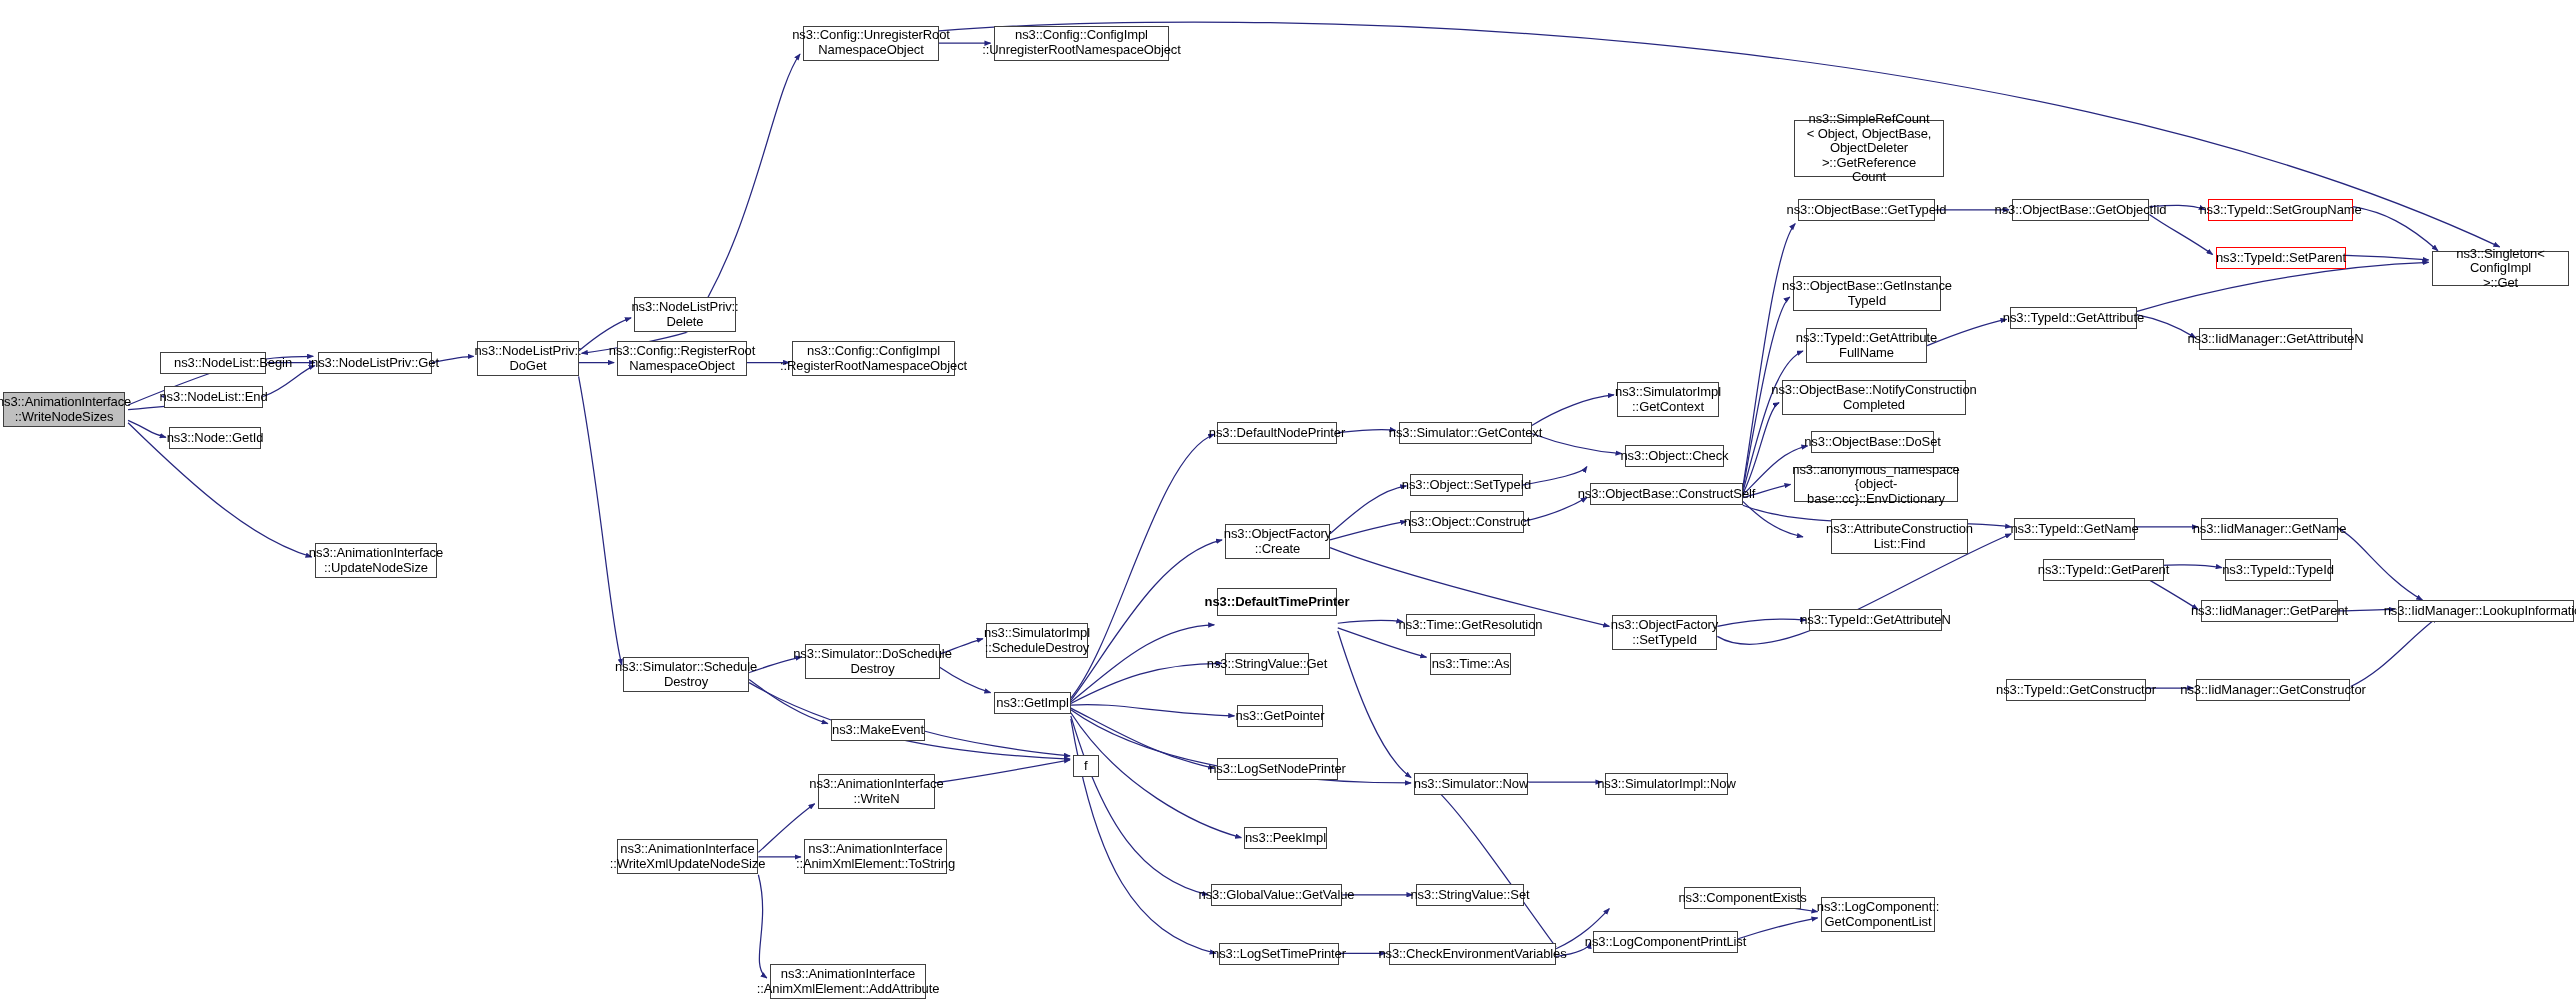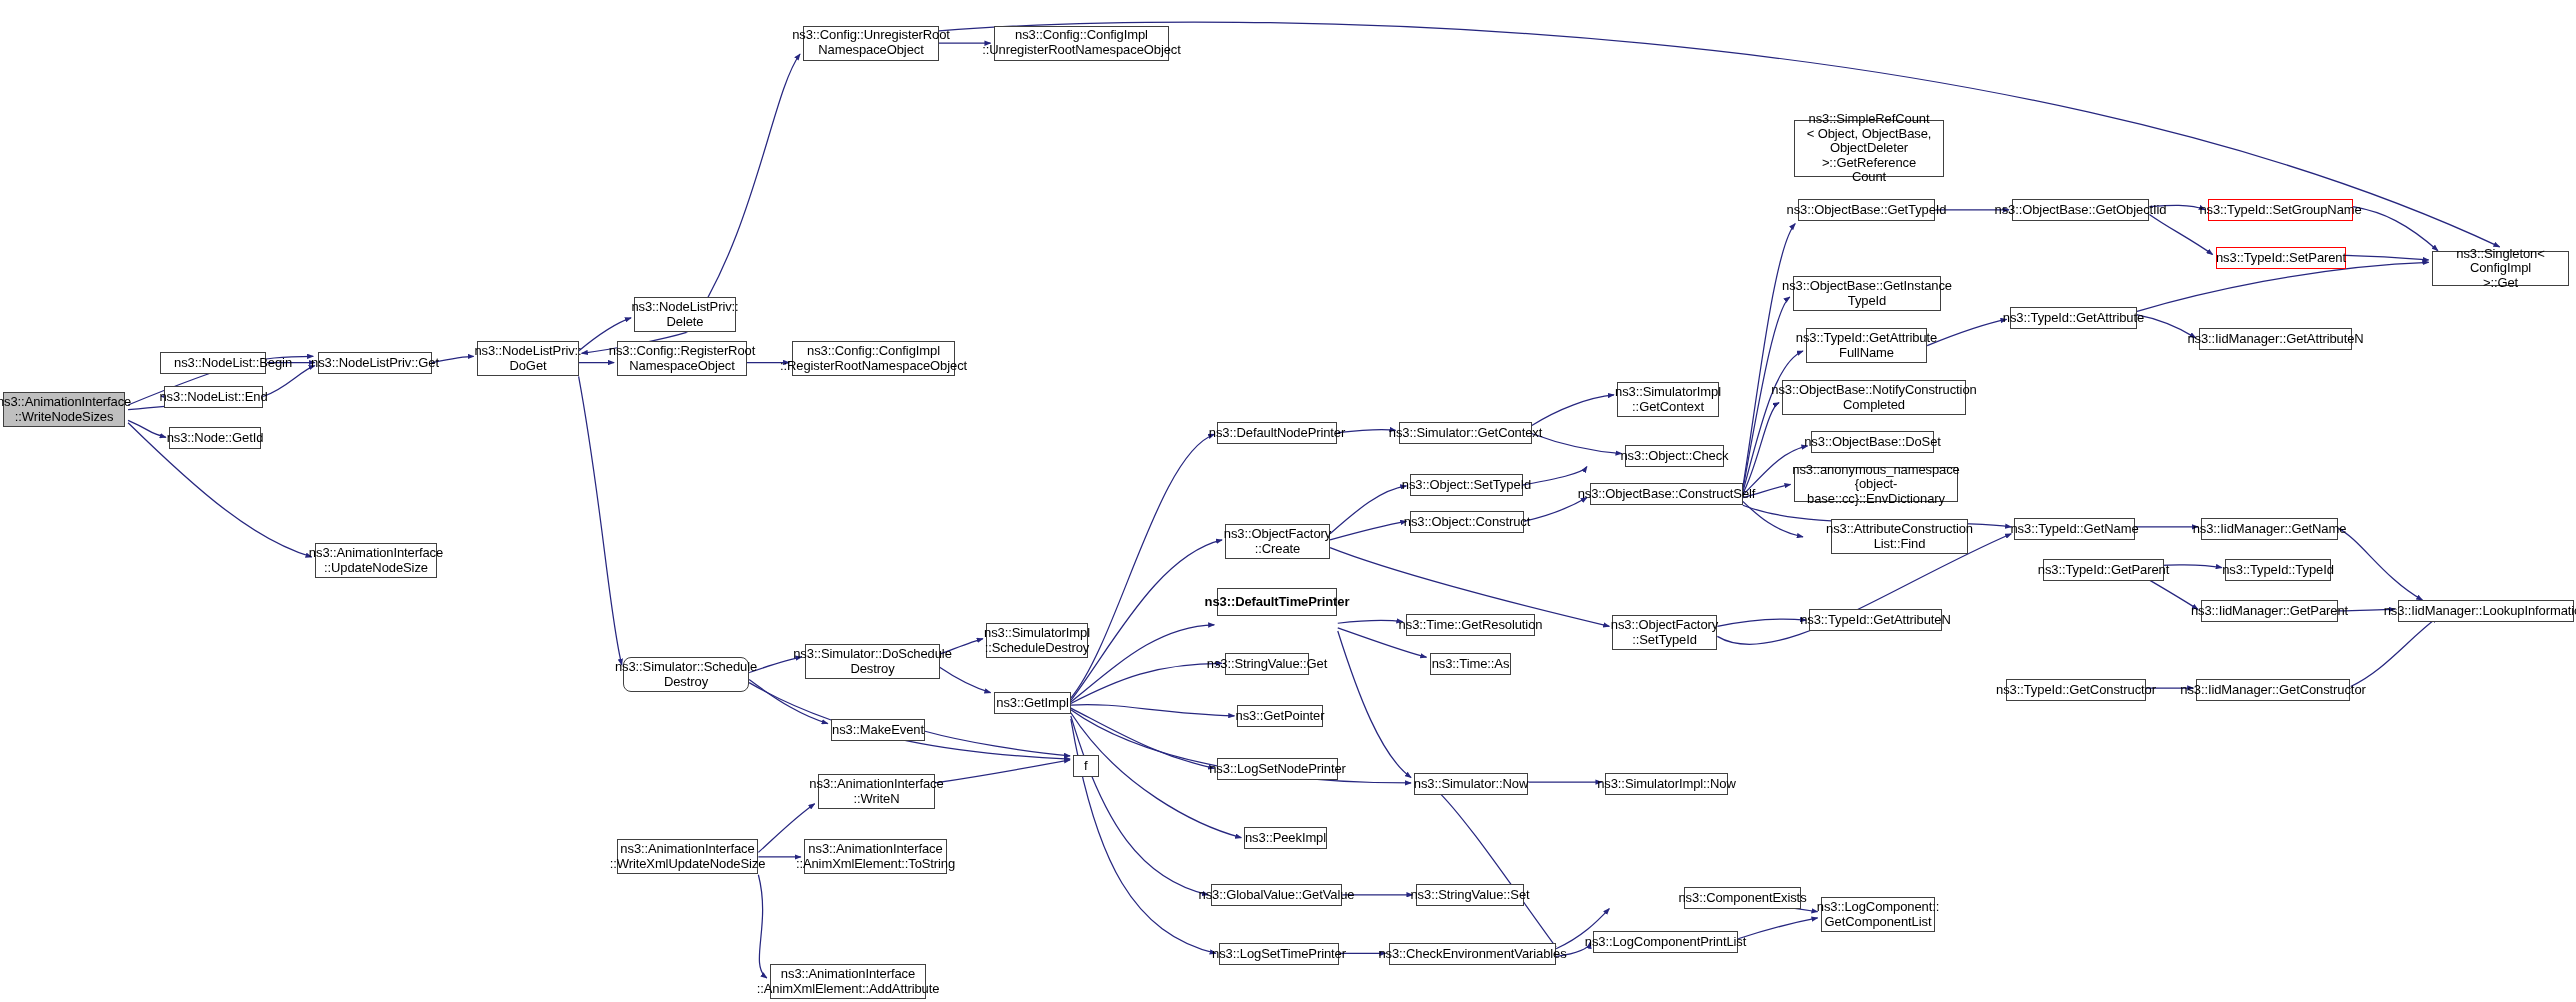--- a/index.html
+++ b/index.html
@@ -153,21 +153,21 @@
       <div class="node" style="left: 634px; top: 297px; width: 102px; height: 35px;">ns3::NodeListPriv::
 Delete</div>
       <div class="node" style="left: 617px; top: 341px; width: 130px; height: 35px;">ns3::Config::RegisterRoot
 NamespaceObject</div>
       <div class="node" style="left: 792px; top: 341px; width: 163px; height: 35px;">ns3::Config::ConfigImpl
 ::RegisterRootNamespaceObject</div>
       <div class="node" style="left: 803px; top: 25.5px; width: 136px; height: 35px;">ns3::Config::UnregisterRoot
 NamespaceObject</div>
       <div class="node" style="left: 994px; top: 25.5px; width: 175px; height: 35px;">ns3::Config::ConfigImpl
 ::UnregisterRootNamespaceObject</div>
-      <div class="node" style="left: 623px; top: 657px; width: 126px; height: 35px; border-radius: 8px;">ns3::Simulator::Schedule
+      <div class="node" style="left: 623px; top: 657px; width: 126px; height: 35px;">ns3::Simulator::Schedule
 Destroy</div>
       <div class="node" style="left: 805px; top: 644px; width: 135px; height: 35px;">ns3::Simulator::DoSchedule
 Destroy</div>
       <div class="node" style="left: 831px; top: 719px; width: 94px; height: 21.6px;">ns3::MakeEvent</div>
       <div class="node" style="left: 986px; top: 623px; width: 102px; height: 35px;">ns3::SimulatorImpl
 ::ScheduleDestroy</div>
       <div class="node" style="left: 994px; top: 692px; width: 77px; height: 21.6px;">ns3::GetImpl</div>
       <div class="node" style="left: 1073px; top: 755px; width: 25.5px; height: 21.6px;">f</div>
       <div class="node" style="left: 818px; top: 774px; width: 117px; height: 35px;">ns3::AnimationInterface
 ::WriteN</div>

